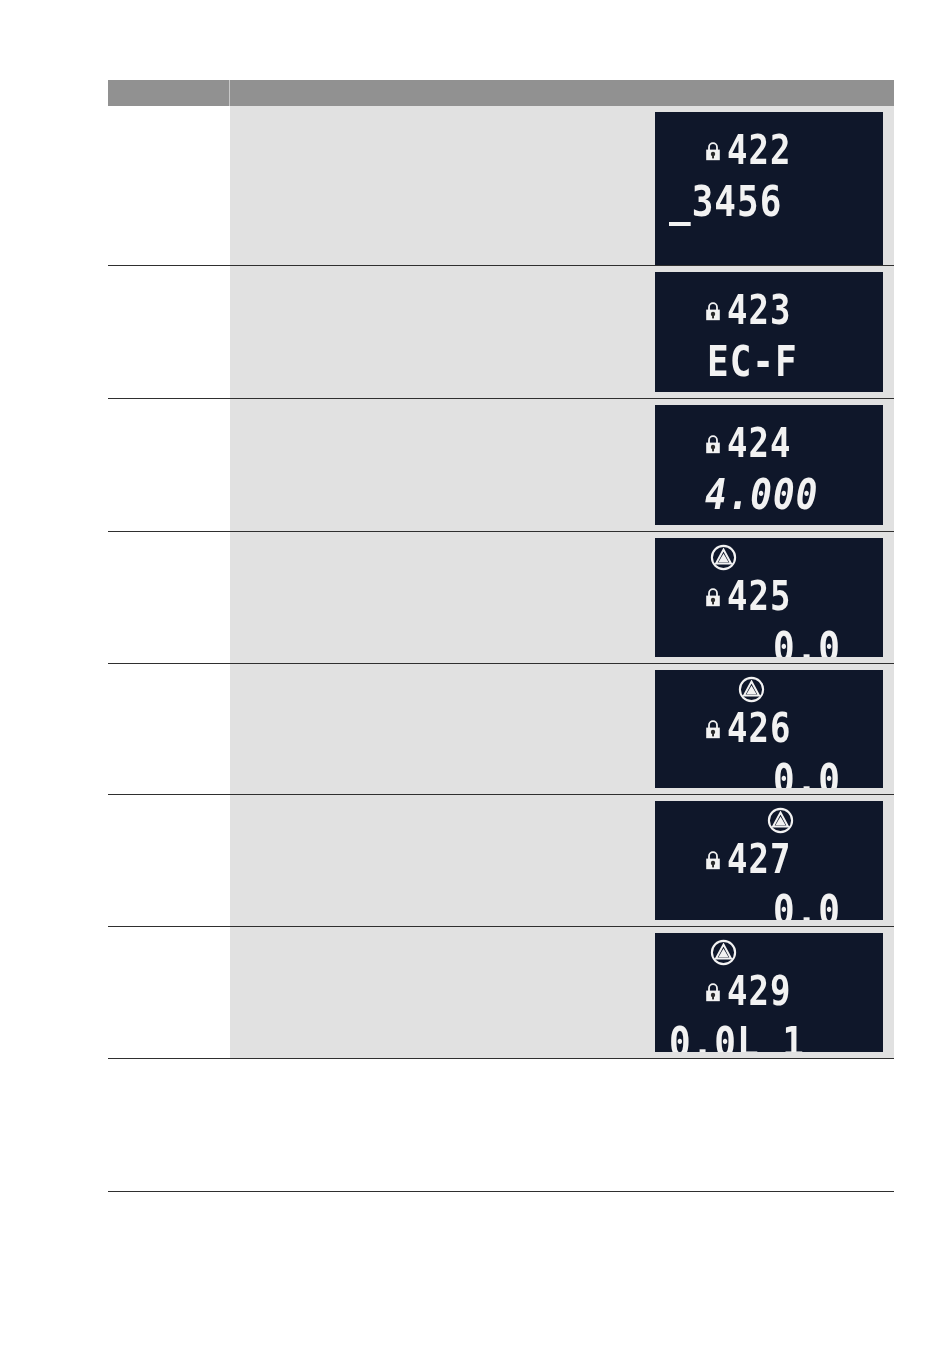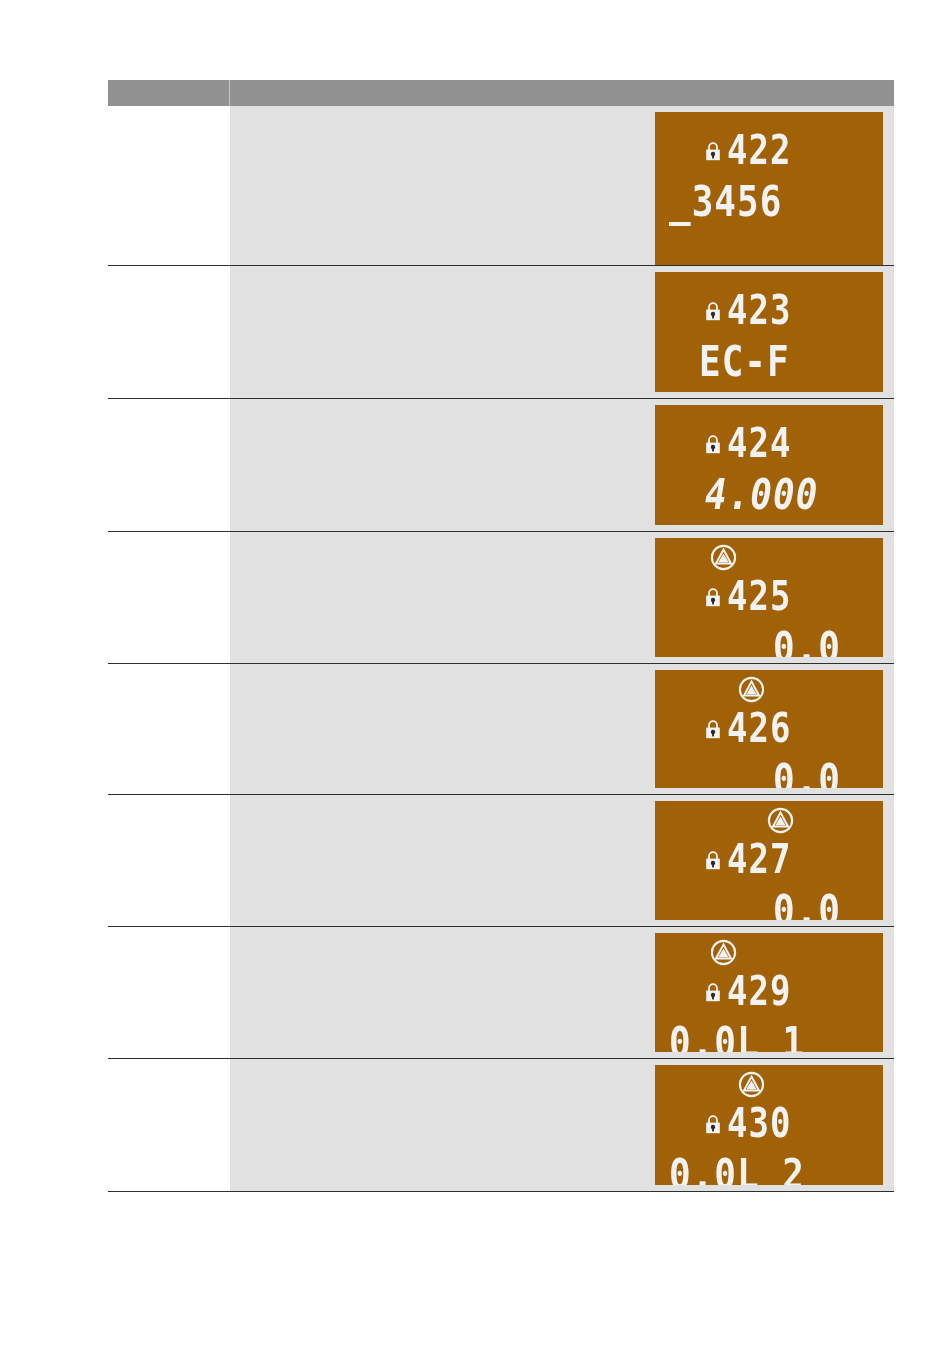--- a/index.html
+++ b/index.html
@@ -39,21 +39,21 @@
     position: relative;
   }
 
   
   .lcd {
     position: absolute;
     right: 11px;
     top: 6px;
     bottom: 6px;
     width: 228px;
-    background: #a16207;
+    background: #0f172a;
     overflow: hidden;
   }
   .lcd.clipbottom { bottom: 0; }
   .pump-icon {
     position: absolute;
     width: 27px; height: 27px;
   }
   .pump-icon svg { width: 27px; height: 27px; display: block; }
 
   .lock-icon {
@@ -116,21 +116,21 @@
             <div class="lcd">
               <span class="lock-icon" style="left: 50px; top: 30px;">
                 <svg viewBox="0 0 16 19" xmlns="http://www.w3.org/2000/svg">
                   <path d="M4 8 V5.2 A4 4 0 0 1 12 5.2 V8" fill="none" stroke="#f2f2f2" stroke-width="1.8"></path>
                   <rect x="1.2" y="7.6" width="13.6" height="10.6" fill="#f2f2f2"></rect>
                   <circle cx="8" cy="12" r="2.2" fill="#2b2b2b"></circle>
                   <rect x="7.1" y="12" width="1.9" height="4.4" fill="#2b2b2b"></rect>
                 </svg>
               </span>
               <div class="seg seg-param" style="left: 72px; top: 18px;"><span class="seg-inner">423</span></div>
-              <div class="seg seg-value" style="left: 44px; top: 58px;"><span class="seg-inner">EC-F</span></div>
+              <div class="seg seg-value" style="left: 52px; top: 58px;"><span class="seg-inner">EC-F</span></div>
             </div>
           </div>
         </div>
         <div class="row" style="height: 133px;">
           <div class="cell-desc"></div>
           <div class="cell-display">
             <div class="lcd">
               <span class="lock-icon" style="left: 50px; top: 30px;">
                 <svg viewBox="0 0 16 19" xmlns="http://www.w3.org/2000/svg">
                   <path d="M4 8 V5.2 A4 4 0 0 1 12 5.2 V8" fill="none" stroke="#f2f2f2" stroke-width="1.8"></path>
@@ -235,38 +235,17 @@
                   <rect x="7.1" y="12" width="1.9" height="4.4" fill="#2b2b2b"></rect>
                 </svg>
               </span>
               <div class="seg seg-param" style="left: 72px; top: 38px;"><span class="seg-inner">429</span></div>
               <div class="seg seg-value" style="left: 14px; top: 78px;"><span class="seg-inner">0.0L 1</span></div>
             </div>
           </div>
         </div>
         <div class="row" style="height: 133px;">
           <div class="cell-desc"></div>
-          <div class="cell-display">
-            <div class="lcd">
-              <span class="pump-icon" style="left: 83px; top: 6px;">
-                <svg viewBox="0 0 27 27" xmlns="http://www.w3.org/2000/svg">
-                  <circle cx="13.5" cy="13.5" r="11.6" fill="none" stroke="#f2f2f2" stroke-width="2.1"></circle>
-                  <path d="M13.5 5.6 L21 19.4 L6 19.4 Z" fill="none" stroke="#f2f2f2" stroke-width="2"></path>
-                  <path d="M13.5 9.6 L18.6 18.2 L8.4 18.2 Z" fill="#f2f2f2"></path>
-                </svg>
-              </span>
-              <span class="lock-icon" style="left: 50px; top: 50px;">
-                <svg viewBox="0 0 16 19" xmlns="http://www.w3.org/2000/svg">
-                  <path d="M4 8 V5.2 A4 4 0 0 1 12 5.2 V8" fill="none" stroke="#f2f2f2" stroke-width="1.8"></path>
-                  <rect x="1.2" y="7.6" width="13.6" height="10.6" fill="#f2f2f2"></rect>
-                  <circle cx="8" cy="12" r="2.2" fill="#2b2b2b"></circle>
-                  <rect x="7.1" y="12" width="1.9" height="4.4" fill="#2b2b2b"></rect>
-                </svg>
-              </span>
-              <div class="seg seg-param" style="left: 72px; top: 38px;"><span class="seg-inner">430</span></div>
-              <div class="seg seg-value" style="left: 14px; top: 78px;"><span class="seg-inner">0.0L 2</span></div>
-            </div>
-          </div>
         </div>
       </div>
 
   </div>
 </div>
 
 </body></html>

